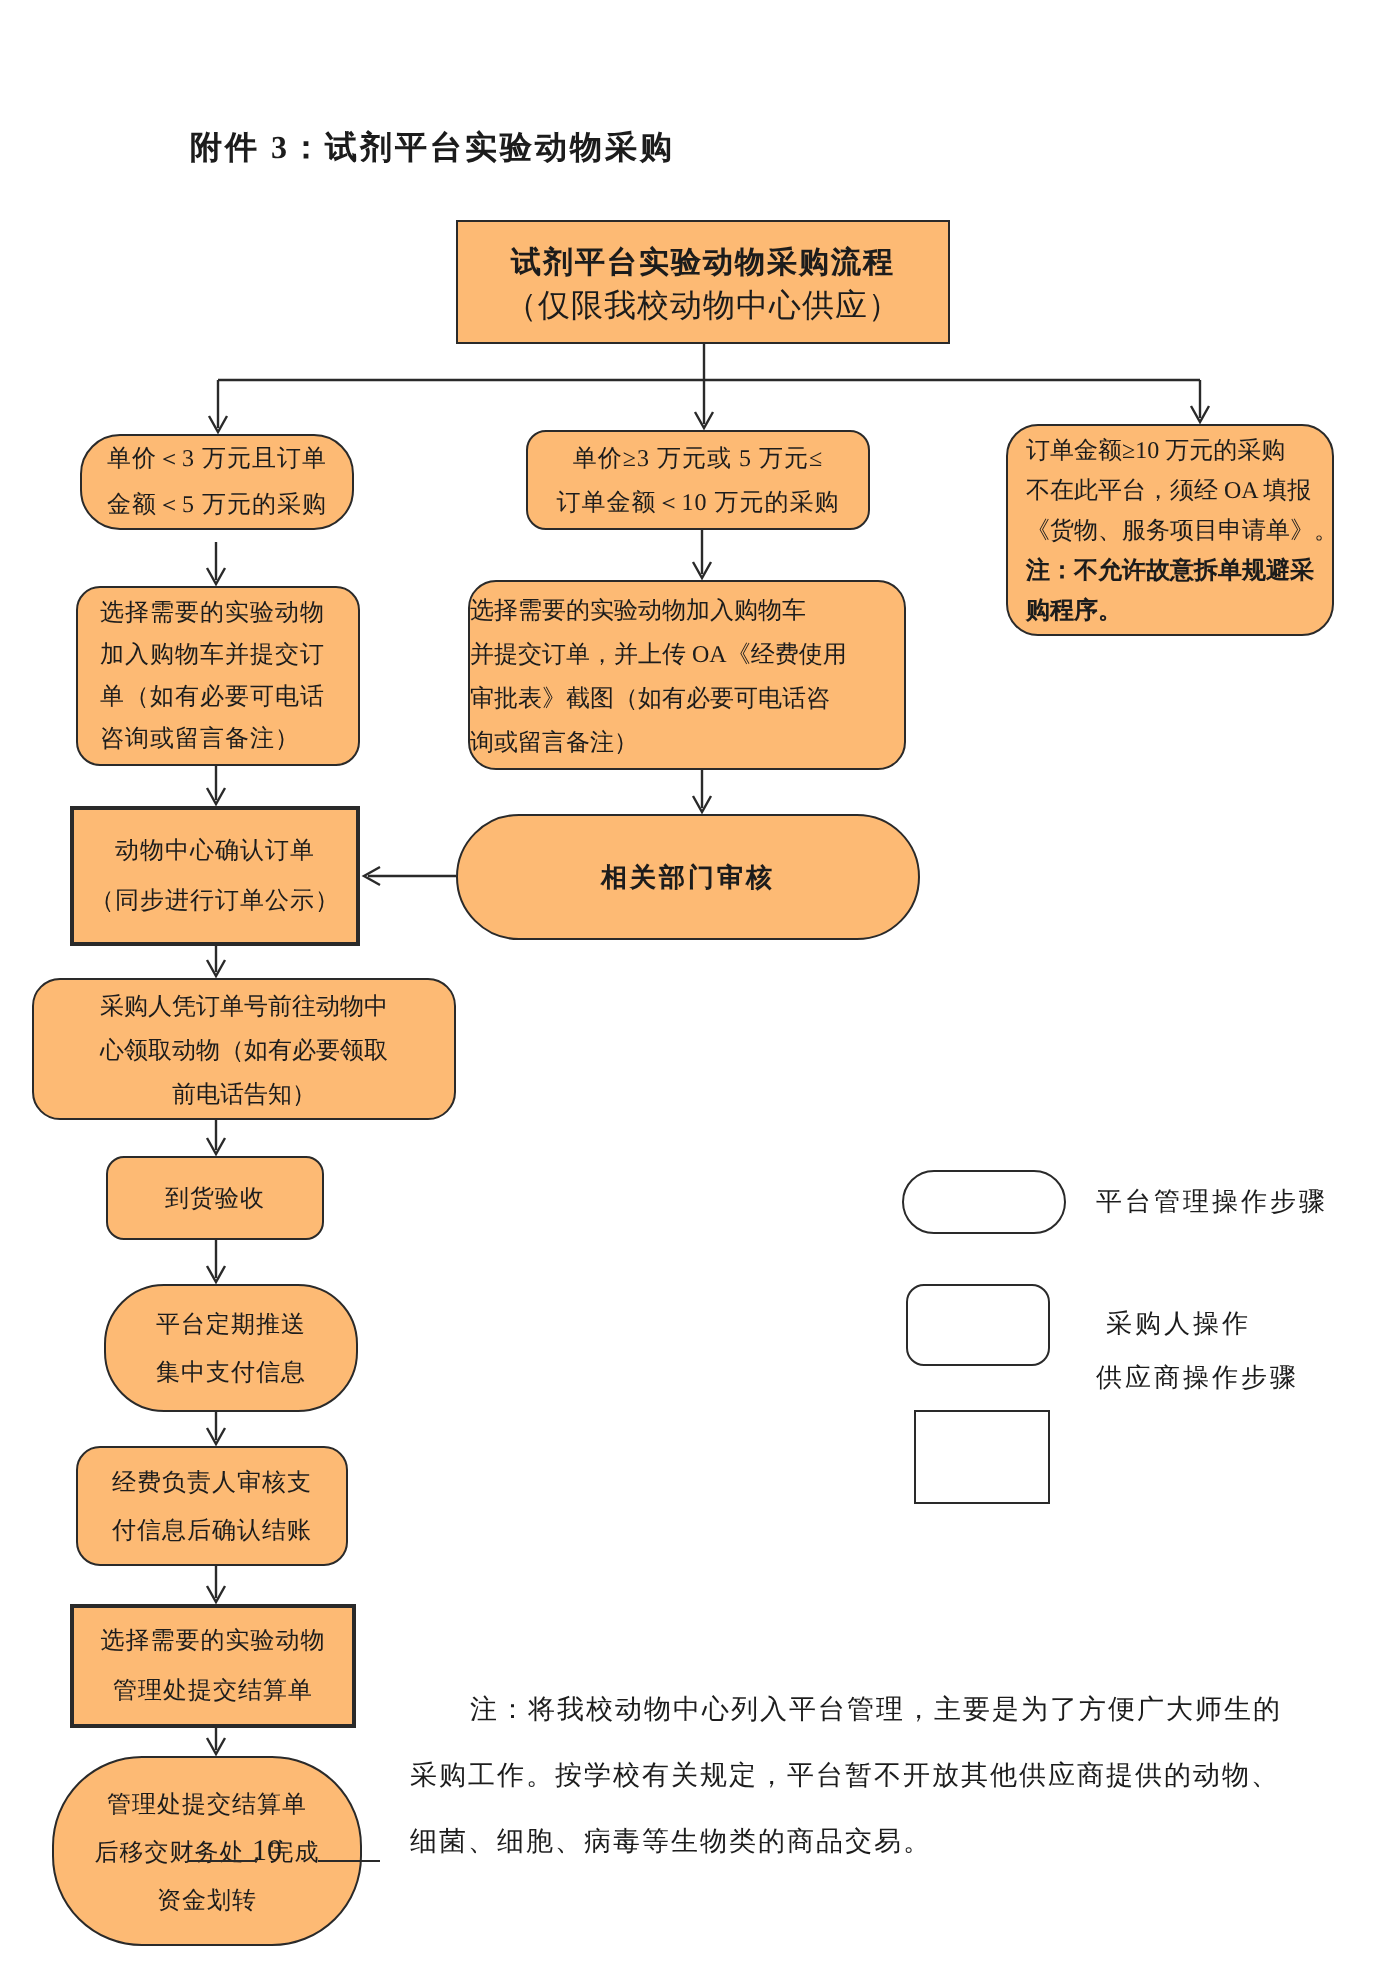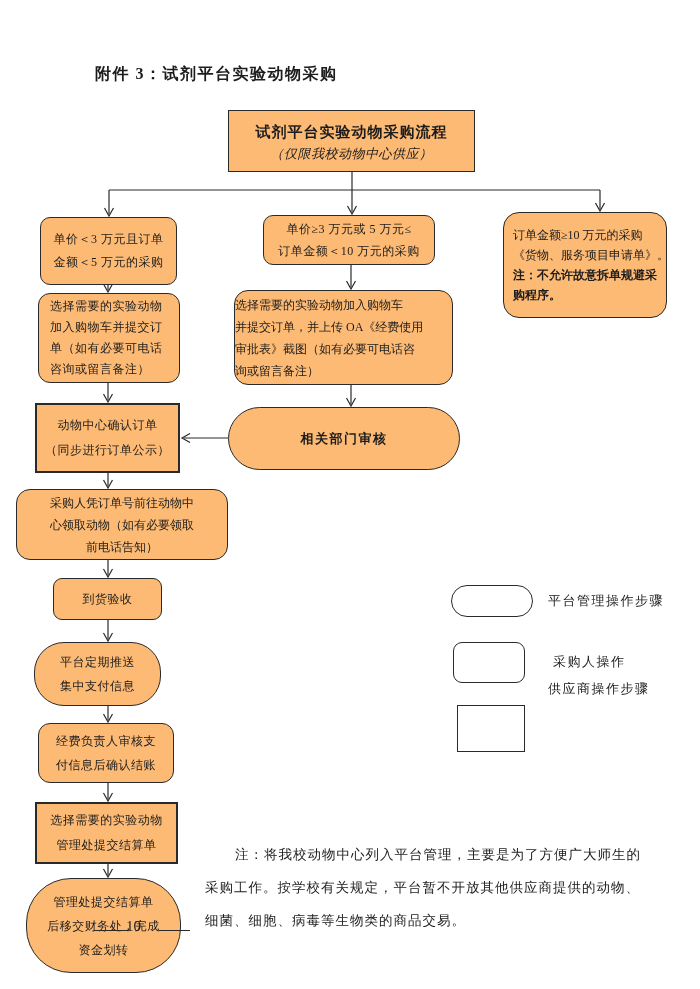--- a/index.html
+++ b/index.html
@@ -78,35 +78,36 @@
       <polyline points="346.5,398 351,406 355.5,398"></polyline>
 
     <line x1="228" y1="438" x2="184" y2="438"></line>
       <polyline points="190,433.5 182,438 190,442.5"></polyline>
   </svg>
 
   <div class="doc-title">附件 3：试剂平台实验动物采购</div>
 
   <div class="node sharp" style="left:228px;top:110px;width:247px;height:62px;border-width:1.5px;">
     <div class="line bold" style="font-size:15px;line-height:24px;letter-spacing:1px;">试剂平台实验动物采购流程</div>
-    <div class="line" style="font-size:13px;line-height:19px;font-style:italic;">（仅限我校动物中心供应）</div>
+    <div class="line" style="font-size:16px;line-height:19px;">（仅限我校动物中心供应）</div>
   </div>
 
-  <div class="node" style="left:40px;top:217px;width:137px;height:68px;border-radius:10px;line-height:23px;">
+  <div class="node" style="left:40px;top:217px;width:137px;height:48px;border-radius:20px;line-height:23px;">
     <div class="line">单价＜3 万元且订单</div>
     <div class="line">金额＜5 万元的采购</div>
   </div>
 
   <div class="node" style="left:263px;top:215px;width:172px;height:50px;border-radius:10px;line-height:22px;">
     <div class="line">单价≥3 万元或 5 万元≤</div>
     <div class="line">订单金额＜10 万元的采购</div>
   </div>
 
   <div class="node left-text" style="left:503px;top:212px;width:164px;height:106px;border-radius:16px;line-height:20px;letter-spacing:0;padding-left:9px;padding-right:4px;">
     <div class="line">订单金额≥10 万元的采购</div>
+    <div class="line">不在此平台，须经 OA 填报</div>
     <div class="line">《货物、服务项目申请单》。</div>
     <div class="line bold">注：不允许故意拆单规避采</div>
     <div class="line bold">购程序。</div>
   </div>
 
   <div class="node left-text" style="left:38px;top:293px;width:142px;height:90px;border-radius:12px;padding-left:11px;">
     <div class="line">选择需要的实验动物</div>
     <div class="line">加入购物车并提交订</div>
     <div class="line">单（如有必要可电话</div>
     <div class="line">咨询或留言备注）</div>
@@ -131,21 +132,21 @@
   <div class="node" style="left:16px;top:489px;width:212px;height:71px;border-radius:14px;line-height:22px;letter-spacing:0;">
     <div class="line">采购人凭订单号前往动物中</div>
     <div class="line">心领取动物（如有必要领取</div>
     <div class="line">前电话告知）</div>
   </div>
 
   <div class="node" style="left:53px;top:578px;width:109px;height:42px;border-radius:9px;text-align:right;">
     <div class="line">到货验收</div>
   </div>
 
-  <div class="node" style="left:34px;top:642px;width:127px;height:64px;border-radius:30px;line-height:24px;">
+  <div class="node" style="left:52px;top:642px;width:127px;height:64px;border-radius:30px;line-height:24px;">
     <div class="line">平台定期推送</div>
     <div class="line">集中支付信息</div>
   </div>
 
   <div class="node" style="left:38px;top:723px;width:136px;height:60px;border-radius:12px;line-height:24px;">
     <div class="line">经费负责人审核支</div>
     <div class="line">付信息后确认结账</div>
   </div>
 
   <div class="node sharp" style="left:35px;top:802px;width:143px;height:62px;line-height:25px;">

